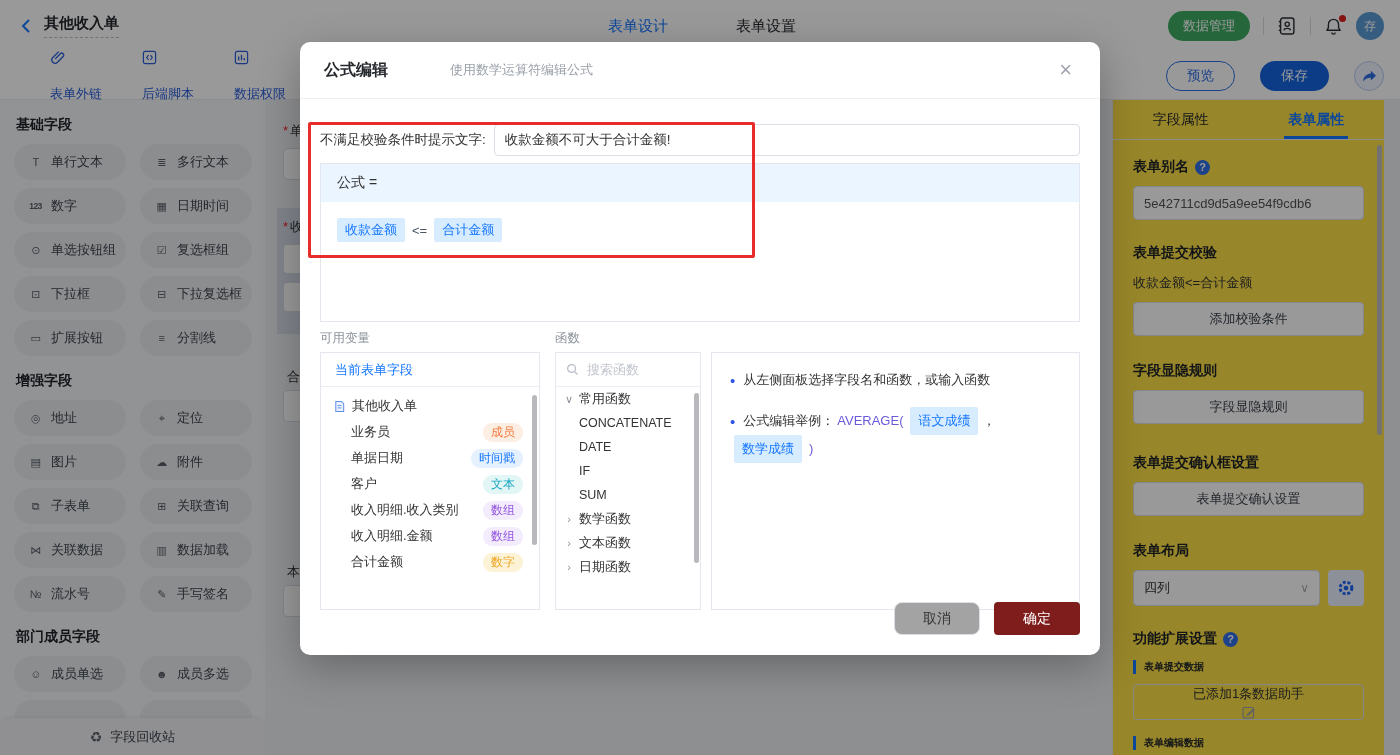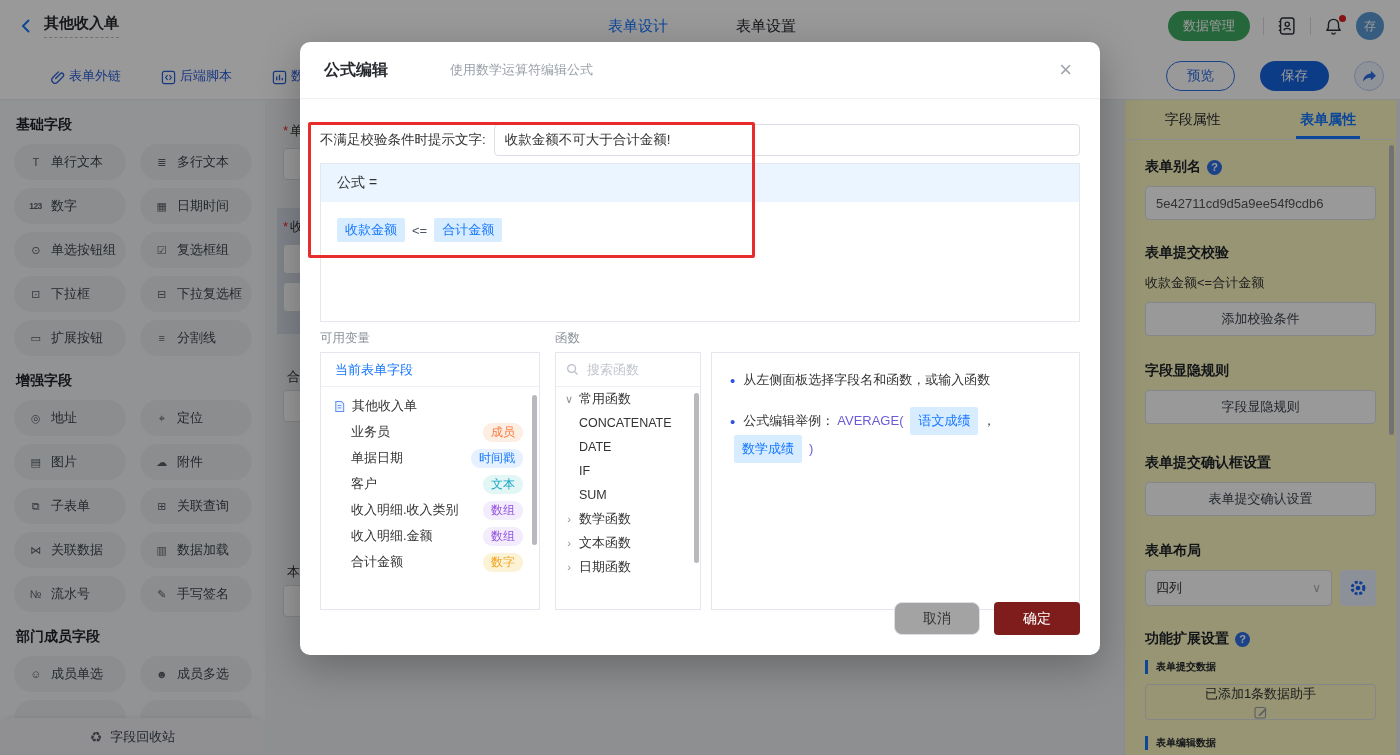--- a/index.html
+++ b/index.html
@@ -18,21 +18,21 @@
   .btn-green{background:#3eac63;color:#fff;font-size:13px;padding:6px 15px;border-radius:16px;border:none;cursor:pointer;}
   .vdiv{width:1px;height:18px;background:#d9dce0;}
   .icon-btn{display:flex;align-items:center;justify-content:center;cursor:pointer;background:none;border:none;padding:0;}
   .bell-wrap{position:relative;}
   .dot{position:absolute;top:-2px;right:-3px;width:7px;height:7px;background:#e02020;border-radius:50%;}
   .avatar{width:28px;height:28px;border-radius:50%;background:#5b9bd5;color:#fff;font-size:12px;display:flex;align-items:center;justify-content:center;cursor:pointer;}
 
   
   .toolbar{position:absolute;top:52px;left:0;right:0;height:48px;background:#fff;border-bottom:1px solid #e9eaee;z-index:1;}
   .tb-links{position:absolute;left:50px;top:0;height:48px;display:flex;gap:40px;align-items:center;}
-  .tb-link{display:flex;align-items:flex-end;gap:4px;color:#2b5fd9;font-size:13px;cursor:pointer;white-space:nowrap;}
+  .tb-link{display:flex;align-items:flex-start;gap:20px;color:#2b5fd9;font-size:13px;cursor:pointer;white-space:nowrap;flex-direction:column;}
   .tb-right{position:absolute;right:16px;top:0;height:48px;display:flex;align-items:center;gap:25px;}
   .btn-preview{border:1px solid #2f6fe4;color:#2f6fe4;background:#fff;border-radius:16px;padding:5px 20px;font-size:13.5px;cursor:pointer;}
   .btn-save{background:#1765e0;color:#fff;border:none;border-radius:16px;padding:6px 21px;font-size:13.5px;cursor:pointer;}
   .btn-share{width:30px;height:30px;border-radius:50%;border:1px solid #b9cdf2;background:#eef4fe;display:flex;align-items:center;justify-content:center;cursor:pointer;}
 
   
   .sidebar{position:absolute;top:100px;left:0;width:265px;bottom:0;background:#f4f5f7;z-index:1;overflow:hidden;}
   .sb-title{font-size:14px;font-weight:bold;color:#1f2329;margin:16px 0 10px 16px;}
   .pill-grid{display:grid;grid-template-columns:112px 112px;gap:8px 14px;padding:0 0 0 14px;}
   .pill{display:flex;align-items:center;gap:7px;width:112px;height:36px;border-radius:18px;background:#eaecef;padding-left:13px;font-size:13px;color:#3d434d;cursor:grab;white-space:nowrap;}
@@ -42,21 +42,21 @@
   .sb-footer .ico{font-size:14px;color:#596069;}
 
   
   .canvas{position:absolute;top:100px;left:265px;right:272px;bottom:0;background:#edeff2;z-index:1;}
   .frag-label{position:absolute;font-size:13px;color:#333;white-space:nowrap;}
   .frag-label .star{color:#f5222d;margin-right:2px;}
   .frag-block{position:absolute;left:12px;top:108px;width:46px;height:126px;background:#d7dde8;}
   .frag-input{position:absolute;background:#fff;border:1px solid #d8dce3;border-radius:4px;}
 
   
-  .rpanel{position:absolute;top:100px;right:4px;width:272px;bottom:0;background:#fef9c3;border-left:1px solid #e6e8eb;z-index:1;}
+  .rpanel{position:absolute;top:100px;right:16px;width:272px;bottom:0;background:#fde047;border-left:1px solid #e6e8eb;z-index:1;}
   .rp-tabs{height:40px;display:flex;border-bottom:1px solid #ebedf0;}
   .rp-tab{flex:1;display:flex;align-items:center;justify-content:center;font-size:14px;color:#26292e;cursor:pointer;position:relative;}
   .rp-tab.active{color:#1677ff;font-weight:bold;}
   .rp-tab .u{position:absolute;bottom:0;left:50%;transform:translateX(-50%);width:64px;height:3px;background:#1677ff;}
   .rp-body{position:absolute;top:40px;left:0;right:0;bottom:0;padding:18px 20px;overflow:hidden;}
   .rp-h{font-size:14px;font-weight:bold;color:#1f2329;display:flex;align-items:center;gap:6px;}
   .qico{width:15px;height:15px;border-radius:50%;background:#2f6fe4;color:#fff;font-size:11px;display:inline-flex;align-items:center;justify-content:center;font-weight:bold;flex:none;}
   .rp-input{width:100%;height:34px;border:1px solid #dcdfe6;border-radius:4px;padding:0 10px;font-size:13px;color:#555;margin-top:10px;background:#fff;}
   .rp-text{font-size:13px;color:#333;margin-top:12px;}
   .rp-btn{width:100%;height:34px;border:1px solid #dcdfe6;border-radius:4px;background:#fff;font-size:13px;color:#3d434d;cursor:pointer;margin-top:10px;}

